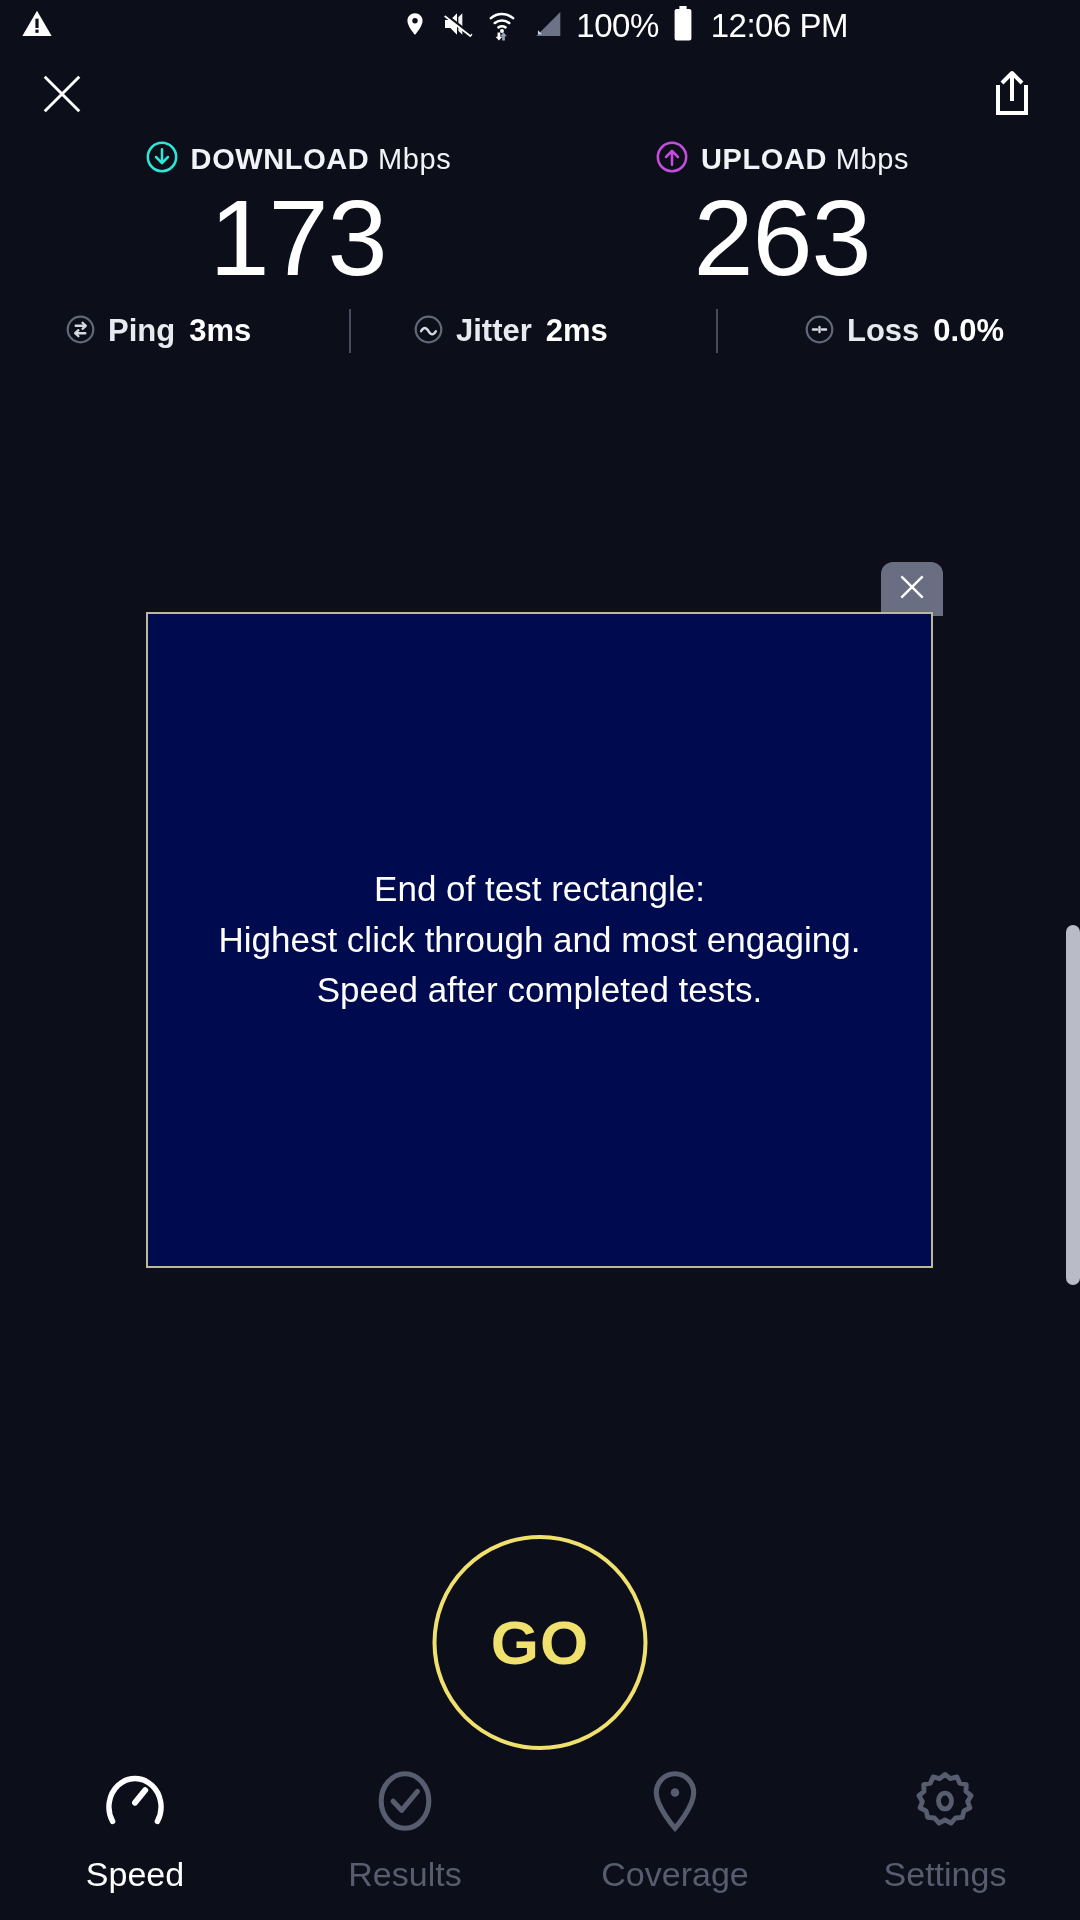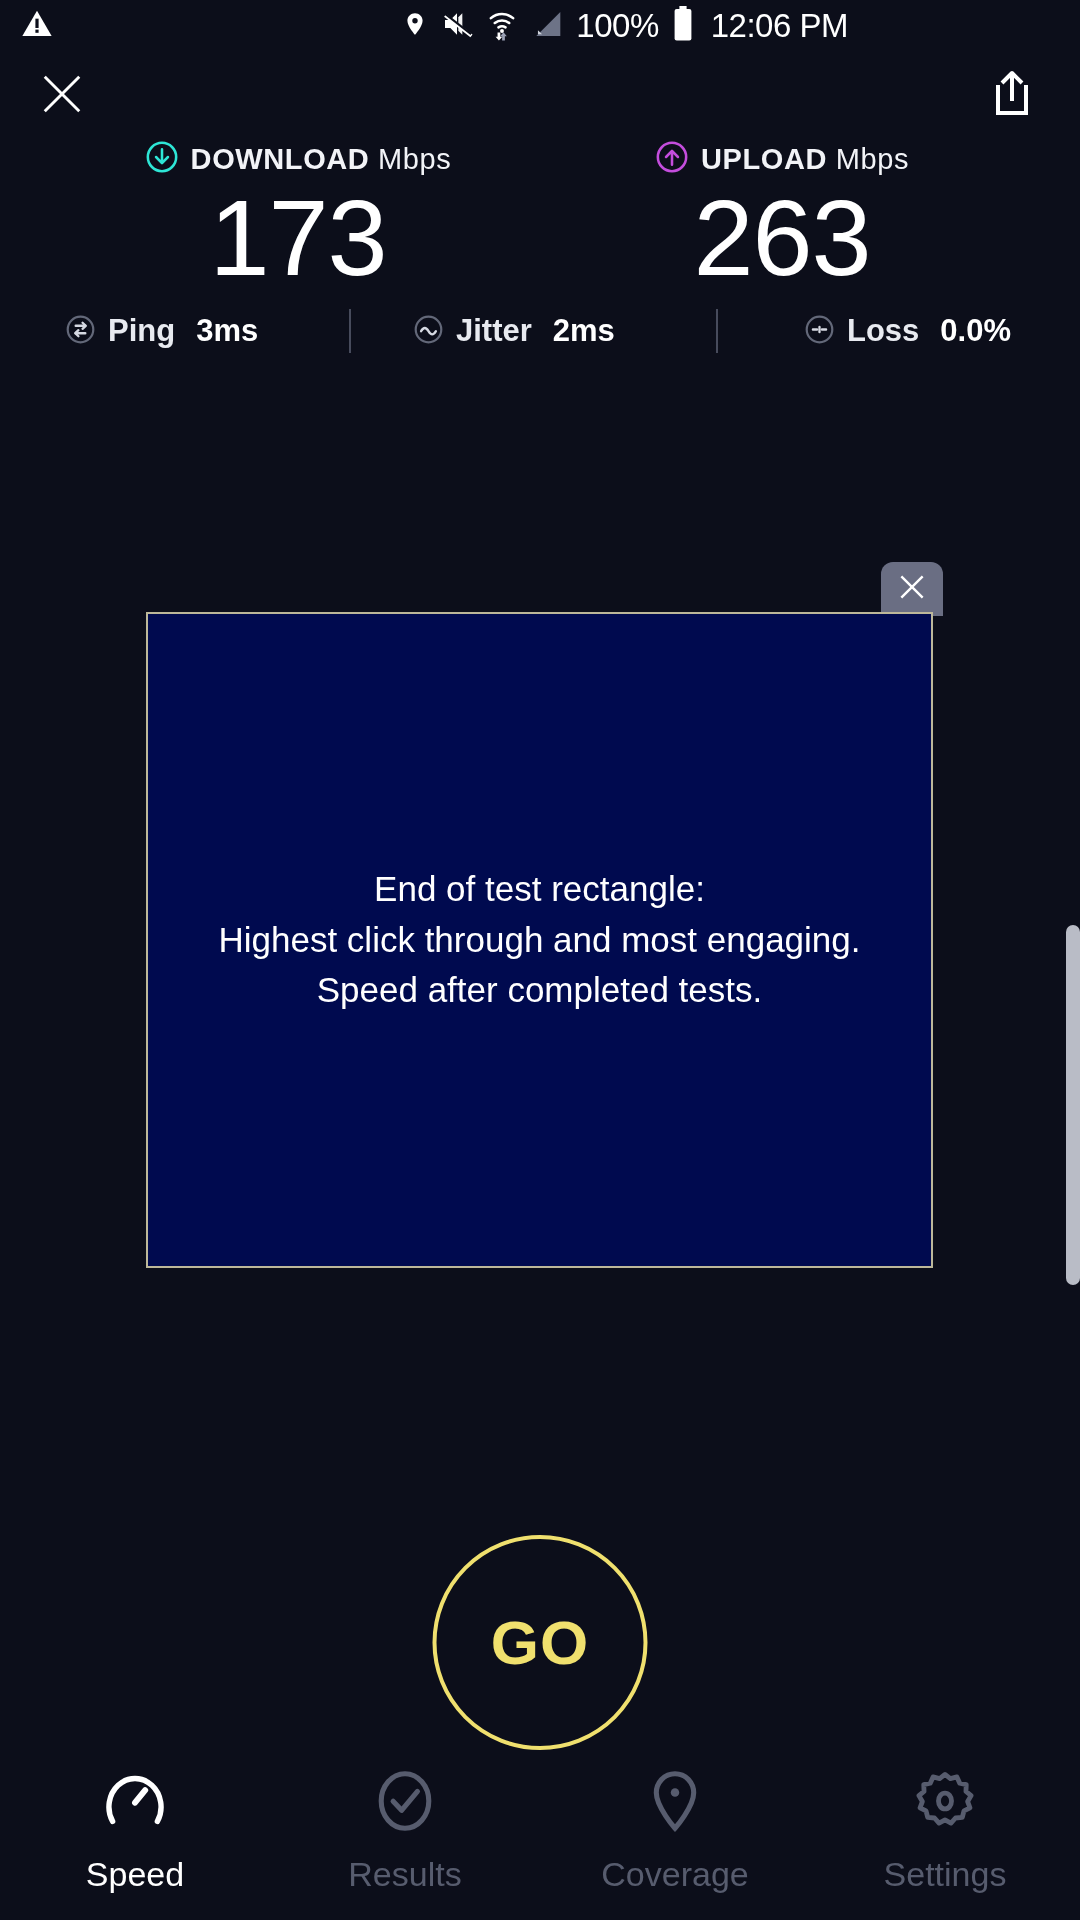--- a/index.html
+++ b/index.html
@@ -61,21 +61,21 @@
   .dl-col { transform:translateX(-52px); }
   .ul-col { transform:translateX(52px); }
 
   
   .pjl-row {
     position:absolute; top:305px; left:0; width:1080px; height:52px;
     display:flex; align-items:center;
   }
   .pjl-item { display:flex; align-items:flex-start; gap:11px; }
   .pjl-name { color:#e8eaf0; font-size:31px; font-weight:700; }
-  .pjl-val  { color:#ffffff; font-size:31px; font-weight:700; margin-left:10px; }
+  .pjl-val  { color:#ffffff; font-size:31px; font-weight:700; margin-left:3px; }
   .pjl-sep { width:2px; height:44px; background:#474b5c; }
   .pjl-p { position:absolute; left:64px; }
   .pjl-j { position:absolute; left:412px; }
   .pjl-l { position:absolute; left:803px; }
   .pjl-sep1 { position:absolute; left:349px; }
   .pjl-sep2 { position:absolute; left:716px; }
 
   
   .ad-close {
     position:absolute; left:881px; top:562px; width:62px; height:54px;

